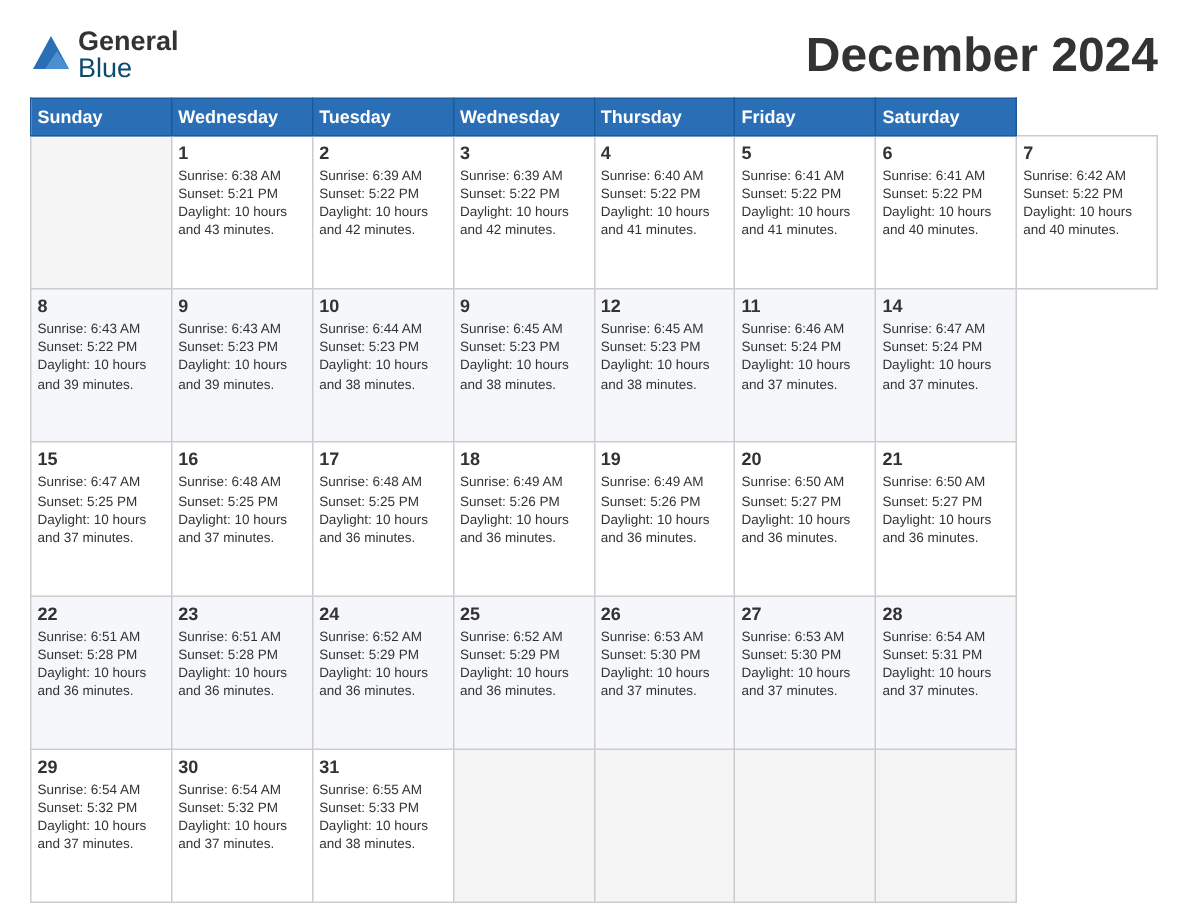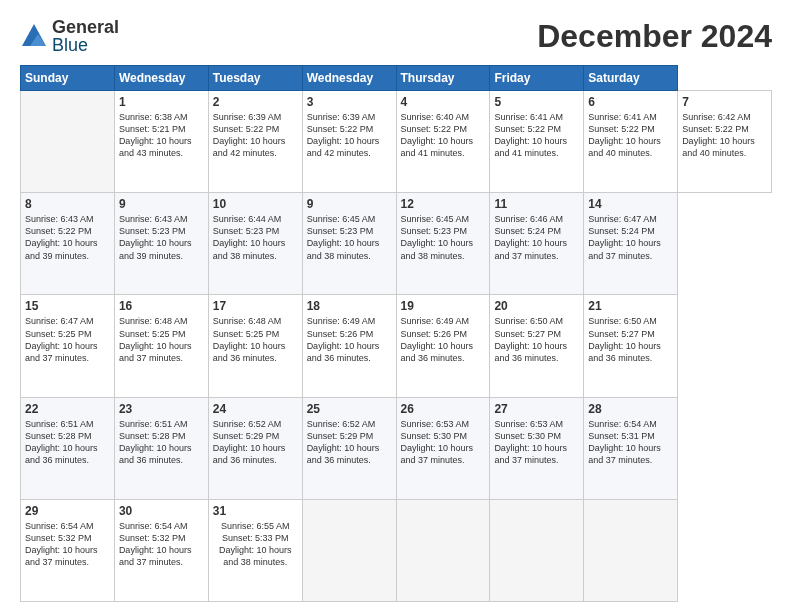--- a/index.html
+++ b/index.html
@@ -320,21 +320,21 @@
 Daylight: 10 hours and 37 minutes.</div>
           </td>
           <td>
             <span class="day-num">30</span>
             <div class="cell-text" style="white-space: pre-line;">Sunrise: 6:54 AM
 Sunset: 5:32 PM
 Daylight: 10 hours and 37 minutes.</div>
           </td>
           <td>
             <span class="day-num">31</span>
-            <div class="cell-text" style="white-space: pre-line; text-align: center;">Sunrise: 6:55 AM
+            <div class="cell-text" style="white-space: pre-line;">Sunrise: 6:55 AM
 Sunset: 5:33 PM
 Daylight: 10 hours and 38 minutes.</div>
           </td>
           <td class="empty-cell"></td>
           <td class="empty-cell"></td>
           <td class="empty-cell"></td>
           <td class="empty-cell"></td>
         </tr>
       </tbody>
   </table>

